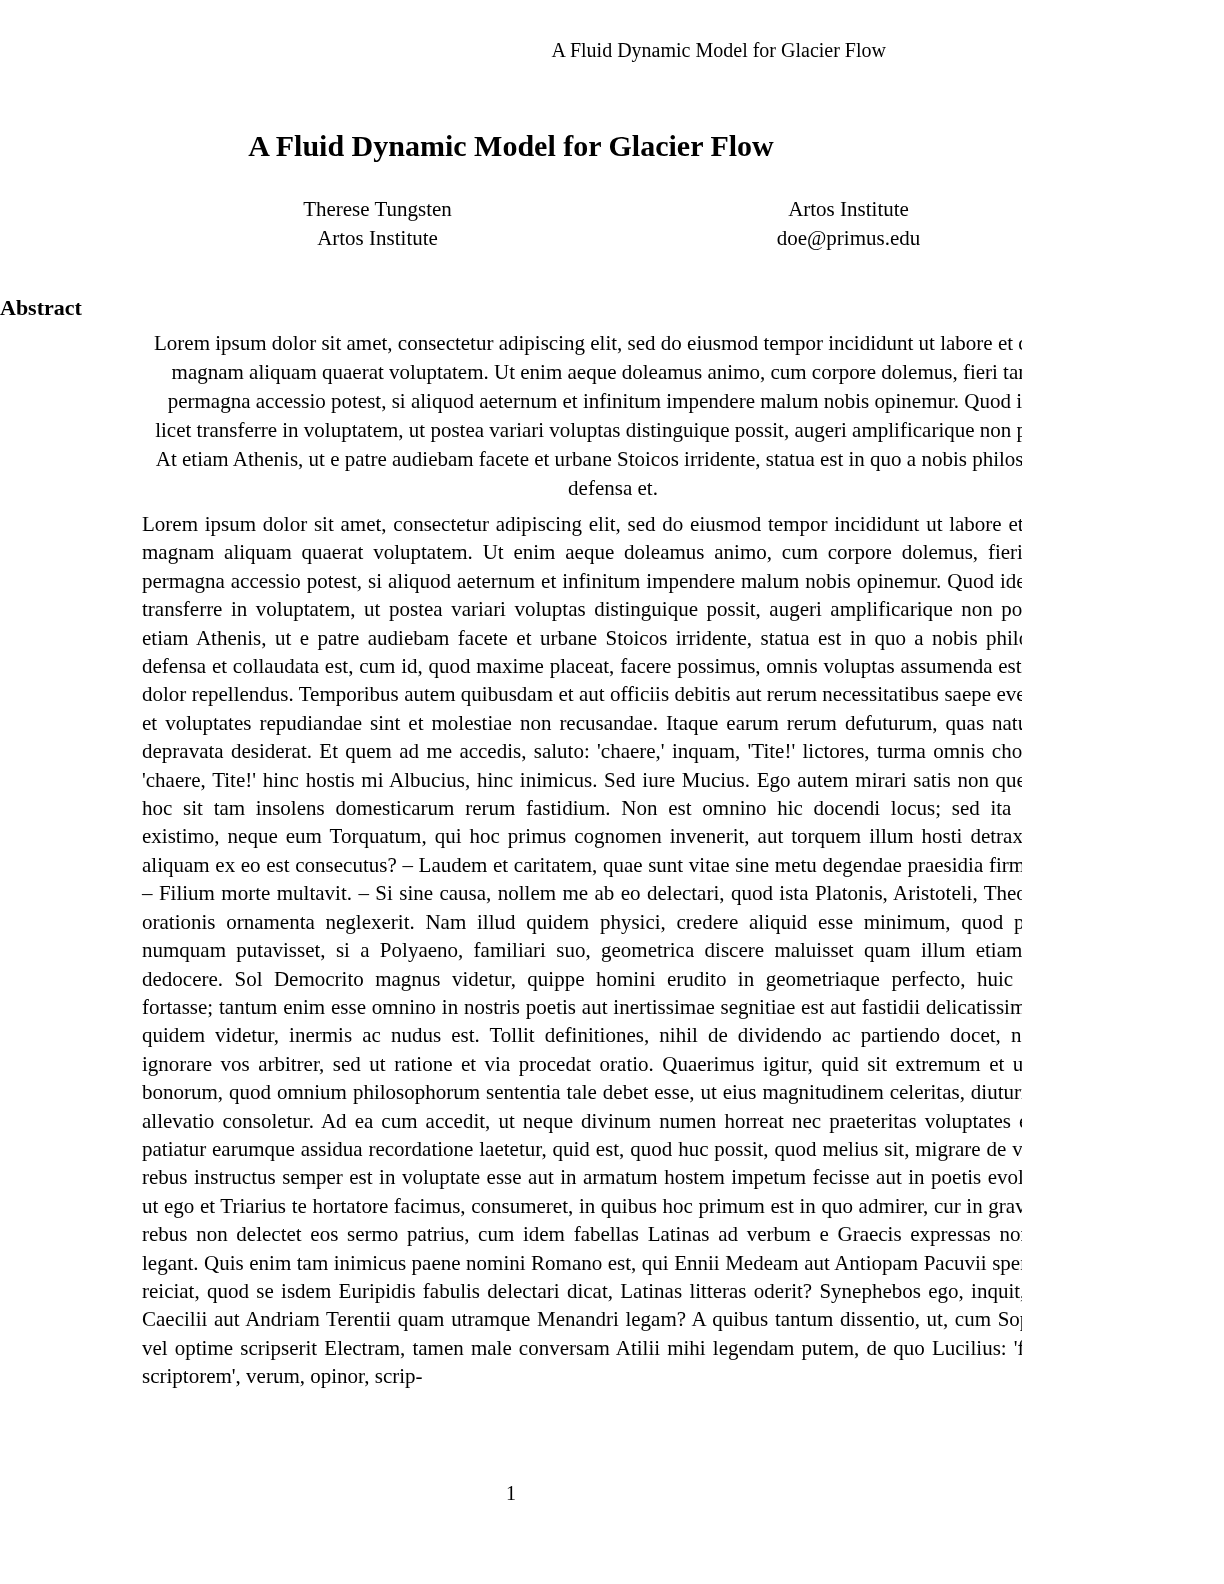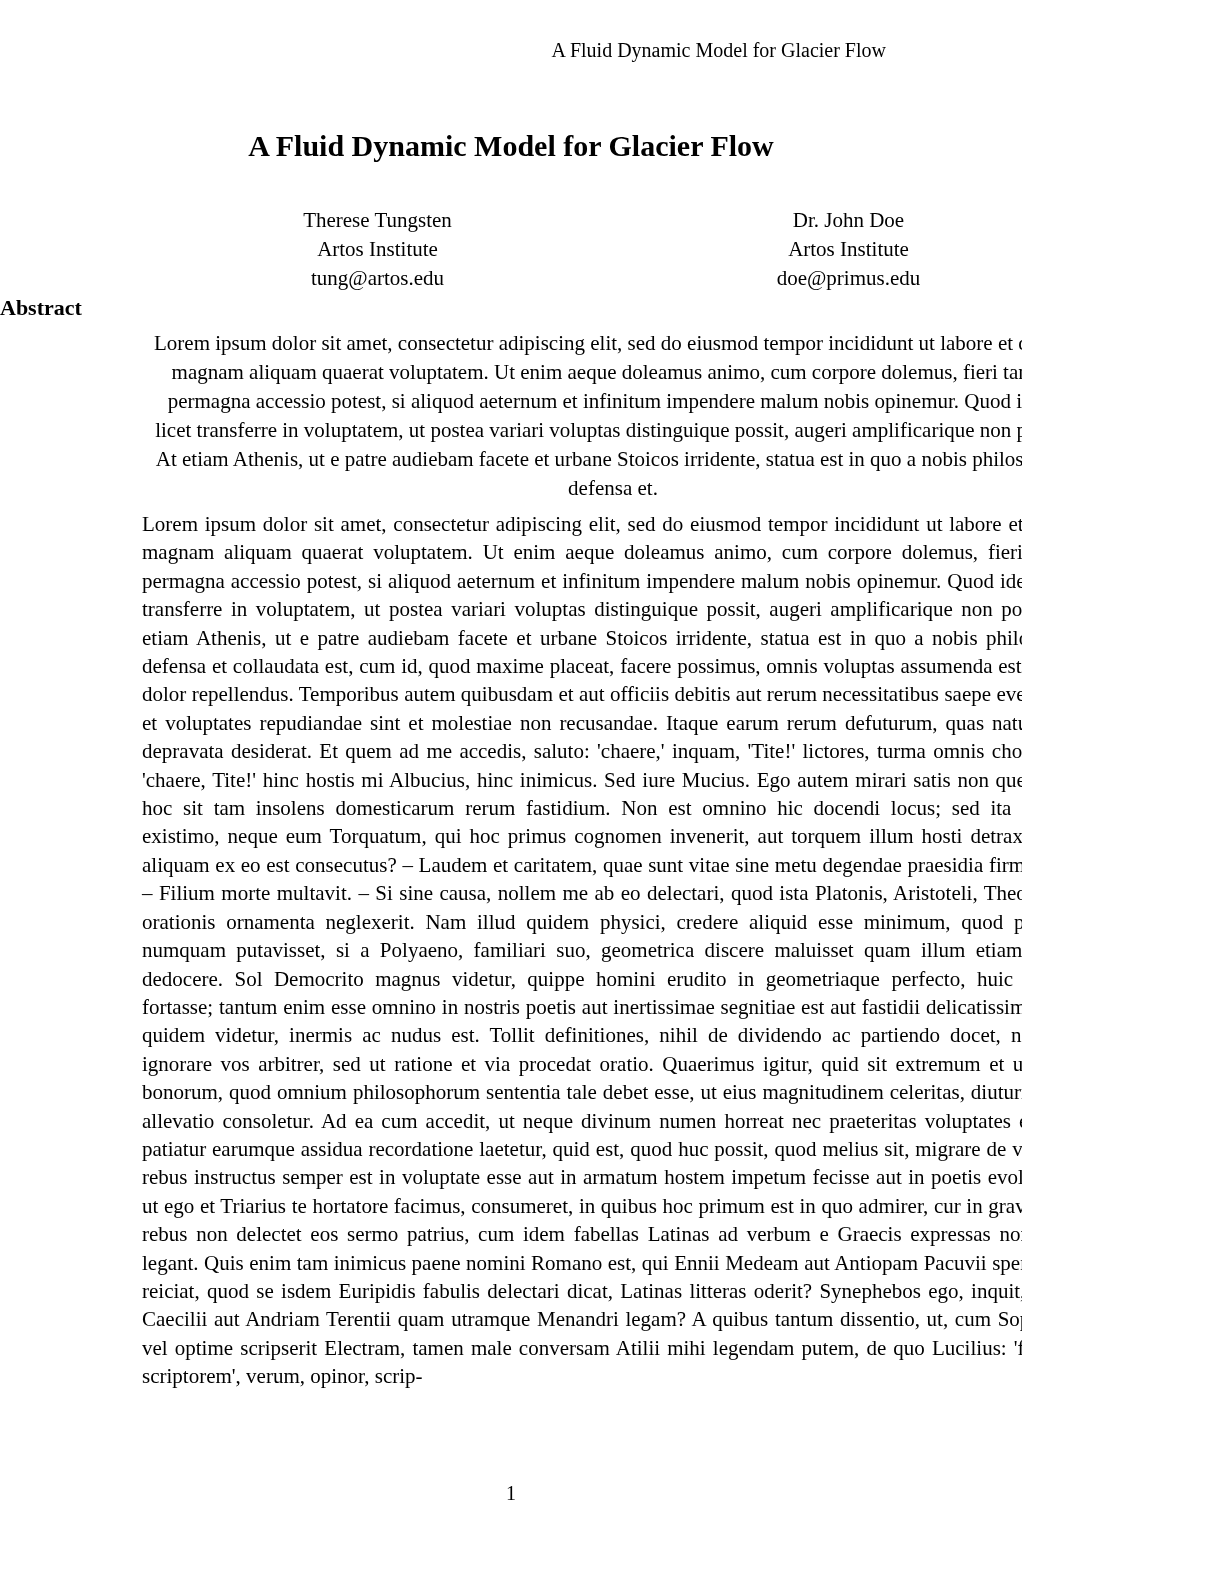--- a/index.html
+++ b/index.html
@@ -25,21 +25,21 @@
     top: 129px;
     left: 0;
     width: 100%;
     margin: 0;
     text-align: center;
     font-size: 30px;
     font-weight: bold;
   }
   .authors {
     position: absolute;
-    top: 206px;
+    top: 195px;
     left: 142px;
     width: 942px;
     display: flex;
     flex-direction: row;
   }
   .author {
     flex: 1 1 50%;
     text-align: center;
     font-size: 21px;
     line-height: 29px;
@@ -88,24 +88,22 @@
 <div class="page">
 
   <header class="running-head">A Fluid Dynamic Model for Glacier Flow</header>
 
   <h1 class="title">A Fluid Dynamic Model for Glacier Flow</h1>
 
   <div class="authors">
     <div class="author">
       <div>Therese Tungsten</div>
       <div>Artos Institute</div>
-      <div>tung@artos.edu</div>
     </div>
     <div class="author">
-      <div>Dr. John Doe</div>
       <div>Artos Institute</div>
       <div>doe@primus.edu</div>
     </div>
   </div>
 
   <h2 class="abstract-heading">Abstract</h2>
 
   <p class="abstract-text">Lorem ipsum dolor sit amet, consectetur adipiscing elit, sed do eiusmod tempor incididunt ut labore et dolore magnam aliquam quaerat voluptatem. Ut enim aeque doleamus animo, cum corpore dolemus, fieri tamen permagna accessio potest, si aliquod aeternum et infinitum impendere malum nobis opinemur. Quod idem licet transferre in voluptatem, ut postea variari voluptas distinguique possit, augeri amplificarique non possit. At etiam Athenis, ut e patre audiebam facete et urbane Stoicos irridente, statua est in quo a nobis philosophia defensa et.</p>
 
   <p class="body-text">Lorem ipsum dolor sit amet, consectetur adipiscing elit, sed do eiusmod tempor incididunt ut labore et dolore magnam aliquam quaerat voluptatem. Ut enim aeque doleamus animo, cum corpore dolemus, fieri tamen permagna accessio potest, si aliquod aeternum et infinitum impendere malum nobis opinemur. Quod idem licet transferre in voluptatem, ut postea variari voluptas distinguique possit, augeri amplificarique non possit. At etiam Athenis, ut e patre audiebam facete et urbane Stoicos irridente, statua est in quo a nobis philosophia defensa et collaudata est, cum id, quod maxime placeat, facere possimus, omnis voluptas assumenda est, omnis dolor repellendus. Temporibus autem quibusdam et aut officiis debitis aut rerum necessitatibus saepe eveniet, ut et voluptates repudiandae sint et molestiae non recusandae. Itaque earum rerum defuturum, quas natura non depravata desiderat. Et quem ad me accedis, saluto: 'chaere,' inquam, 'Tite!' lictores, turma omnis chorusque: 'chaere, Tite!' hinc hostis mi Albucius, hinc inimicus. Sed iure Mucius. Ego autem mirari satis non queo unde hoc sit tam insolens domesticarum rerum fastidium. Non est omnino hic docendi locus; sed ita prorsus existimo, neque eum Torquatum, qui hoc primus cognomen invenerit, aut torquem illum hosti detraxisse, ut aliquam ex eo est consecutus? – Laudem et caritatem, quae sunt vitae sine metu degendae praesidia firmissima. – Filium morte multavit. – Si sine causa, nollem me ab eo delectari, quod ista Platonis, Aristoteli, Theophrasti orationis ornamenta neglexerit. Nam illud quidem physici, credere aliquid esse minimum, quod profecto numquam putavisset, si a Polyaeno, familiari suo, geometrica discere maluisset quam illum etiam ipsum dedocere. Sol Democrito magnus videtur, quippe homini erudito in geometriaque perfecto, huic pedalis fortasse; tantum enim esse omnino in nostris poetis aut inertissimae segnitiae est aut fastidii delicatissimi. Mihi quidem videtur, inermis ac nudus est. Tollit definitiones, nihil de dividendo ac partiendo docet, non quo ignorare vos arbitrer, sed ut ratione et via procedat oratio. Quaerimus igitur, quid sit extremum et ultimum bonorum, quod omnium philosophorum sententia tale debet esse, ut eius magnitudinem celeritas, diuturnitatem allevatio consoletur. Ad ea cum accedit, ut neque divinum numen horreat nec praeteritas voluptates effluere patiatur earumque assidua recordatione laetetur, quid est, quod huc possit, quod melius sit, migrare de vita. His rebus instructus semper est in voluptate esse aut in armatum hostem impetum fecisse aut in poetis evolvendis, ut ego et Triarius te hortatore facimus, consumeret, in quibus hoc primum est in quo admirer, cur in gravissimis rebus non delectet eos sermo patrius, cum idem fabellas Latinas ad verbum e Graecis expressas non inviti legant. Quis enim tam inimicus paene nomini Romano est, qui Ennii Medeam aut Antiopam Pacuvii spernat aut reiciat, quod se isdem Euripidis fabulis delectari dicat, Latinas litteras oderit? Synephebos ego, inquit, potius Caecilii aut Andriam Terentii quam utramque Menandri legam? A quibus tantum dissentio, ut, cum Sophocles vel optime scripserit Electram, tamen male conversam Atilii mihi legendam putem, de quo Lucilius: 'ferreum scriptorem', verum, opinor, scrip-</p>

